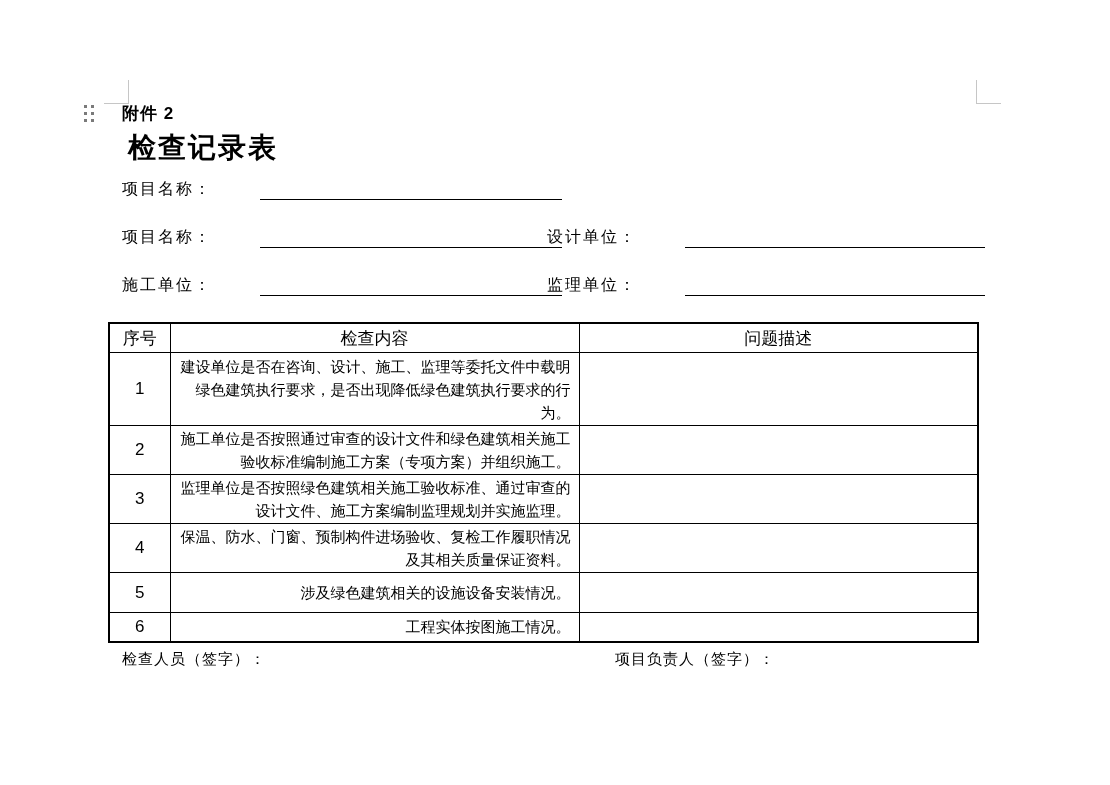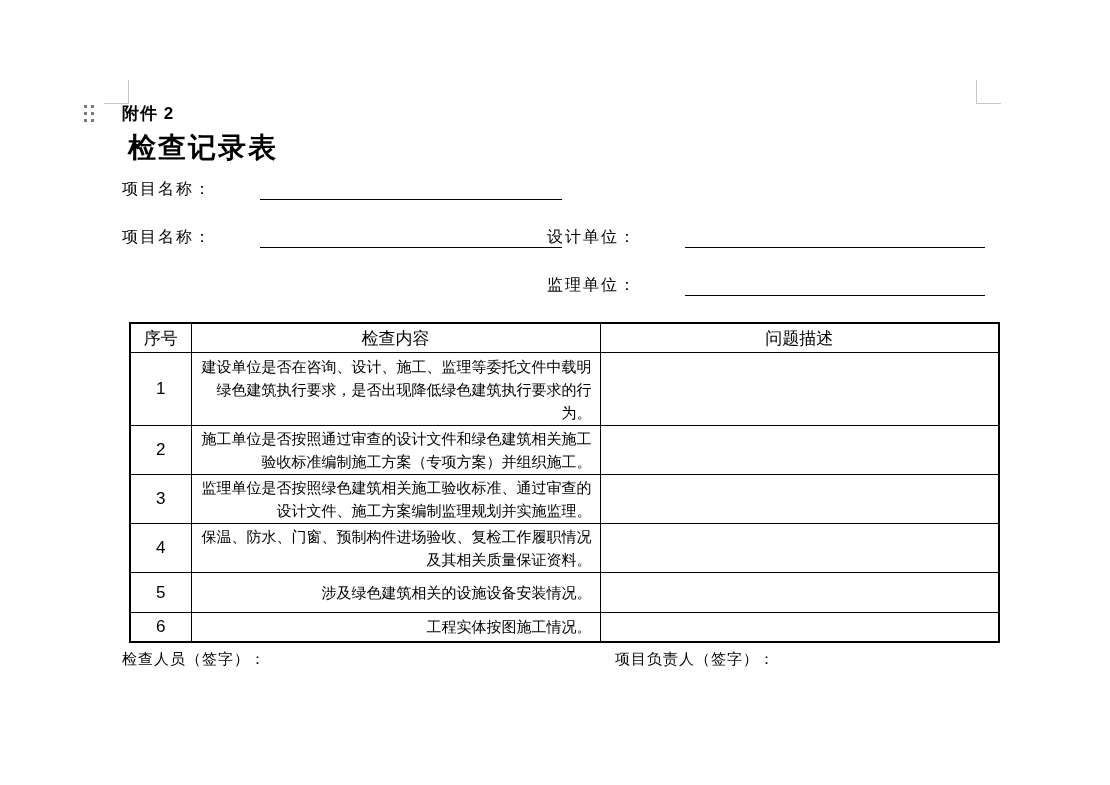--- a/index.html
+++ b/index.html
@@ -51,21 +51,20 @@
   .frow3 { top: 272px; }
   .f-l .fline { width: 302px; }
   .f-r .fline { width: 300px; }
 
   
   table.check-table {
     position: absolute; left: 108px; top: 322px;
     border-collapse: collapse; table-layout: fixed;
     width: 869px;
     font-family: "Liberation Sans", sans-serif;
-    margin-left: 21px;
   }
   table.check-table td, table.check-table th {
     border: 1px solid #000; padding: 1px 8px; vertical-align: middle;
     font-weight: normal; overflow: hidden;
   }
   table.check-table { border: 2px solid #000; }
   th.h { font-size: 17px; text-align: center; height: 26px; font-weight: 500; }
   td.no { text-align: center; font-size: 17px; font-weight: 500; padding: 0; }
   td.content { font-size: 15px; line-height: 23px; text-align: right; }
   td.issue { }
@@ -104,20 +103,24 @@
   <div class="attachment">附件 2</div>
 
   <div class="doc-title">检查记录表</div>
 
   <div class="field f-l frow1">
     <span class="flabel">项目名称：</span>
     <span class="fline"></span>
   </div>
   <div class="field f-l frow2">
     <span class="flabel">项目名称：</span>
+    <span class="fline"></span>
+  </div>
+  <div class="field f-l frow3">
+    <span class="flabel">施工单位：</span>
     <span class="fline"></span>
   </div>
 
   <div class="field f-r frow2">
     <span class="flabel">设计单位：</span>
     <span class="fline"></span>
   </div>
   <div class="field f-r frow3">
     <span class="flabel">监理单位：</span>
     <span class="fline"></span>

